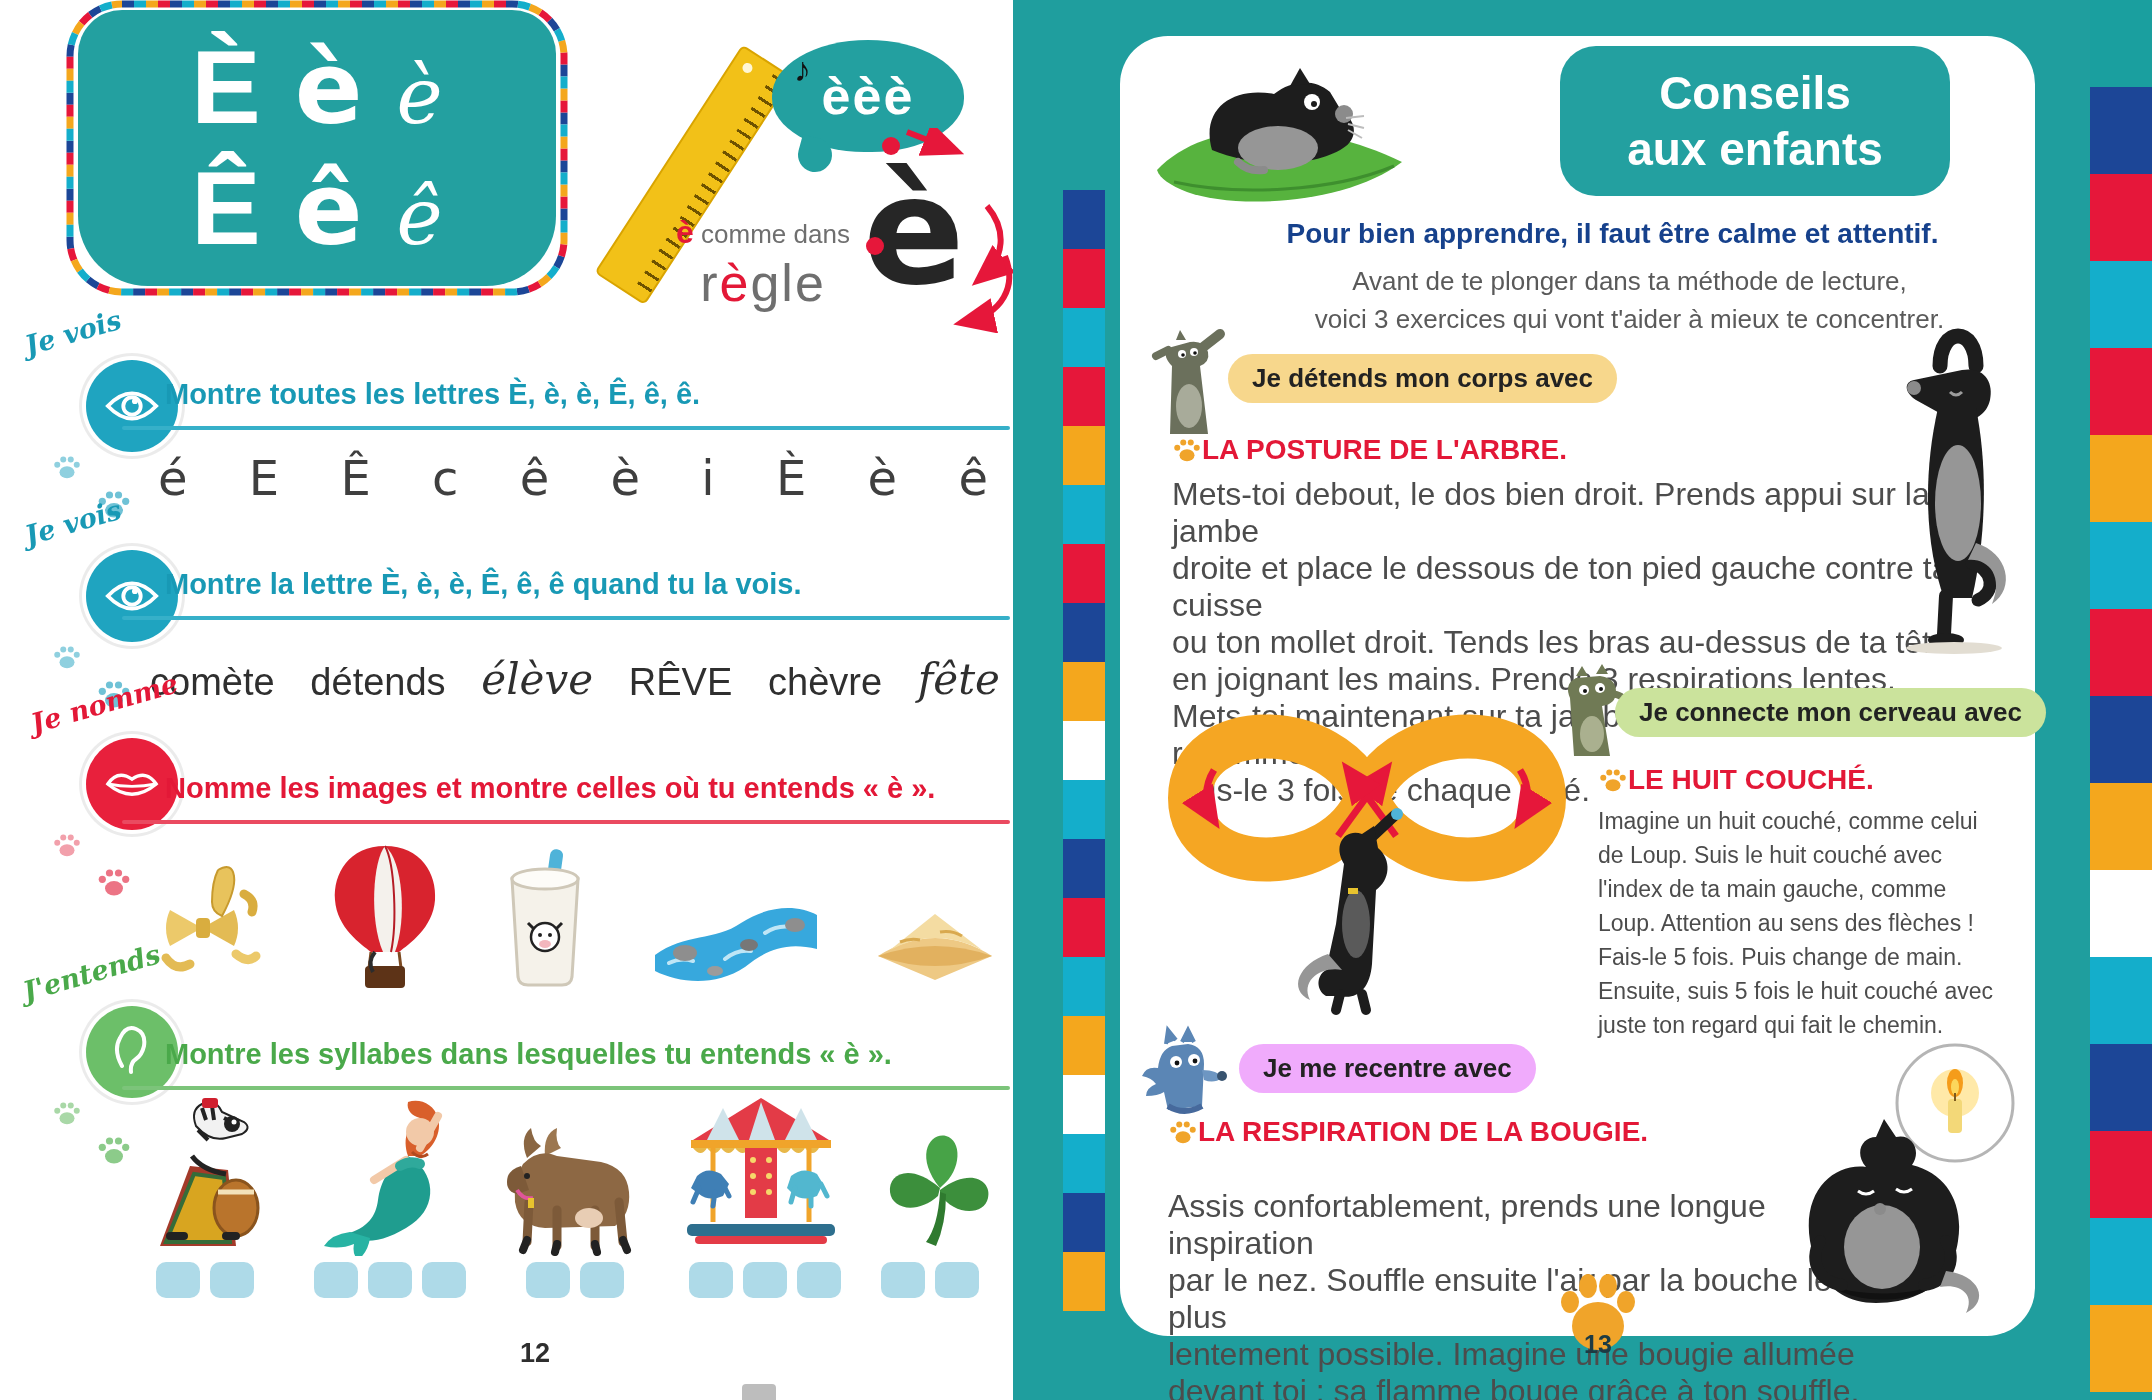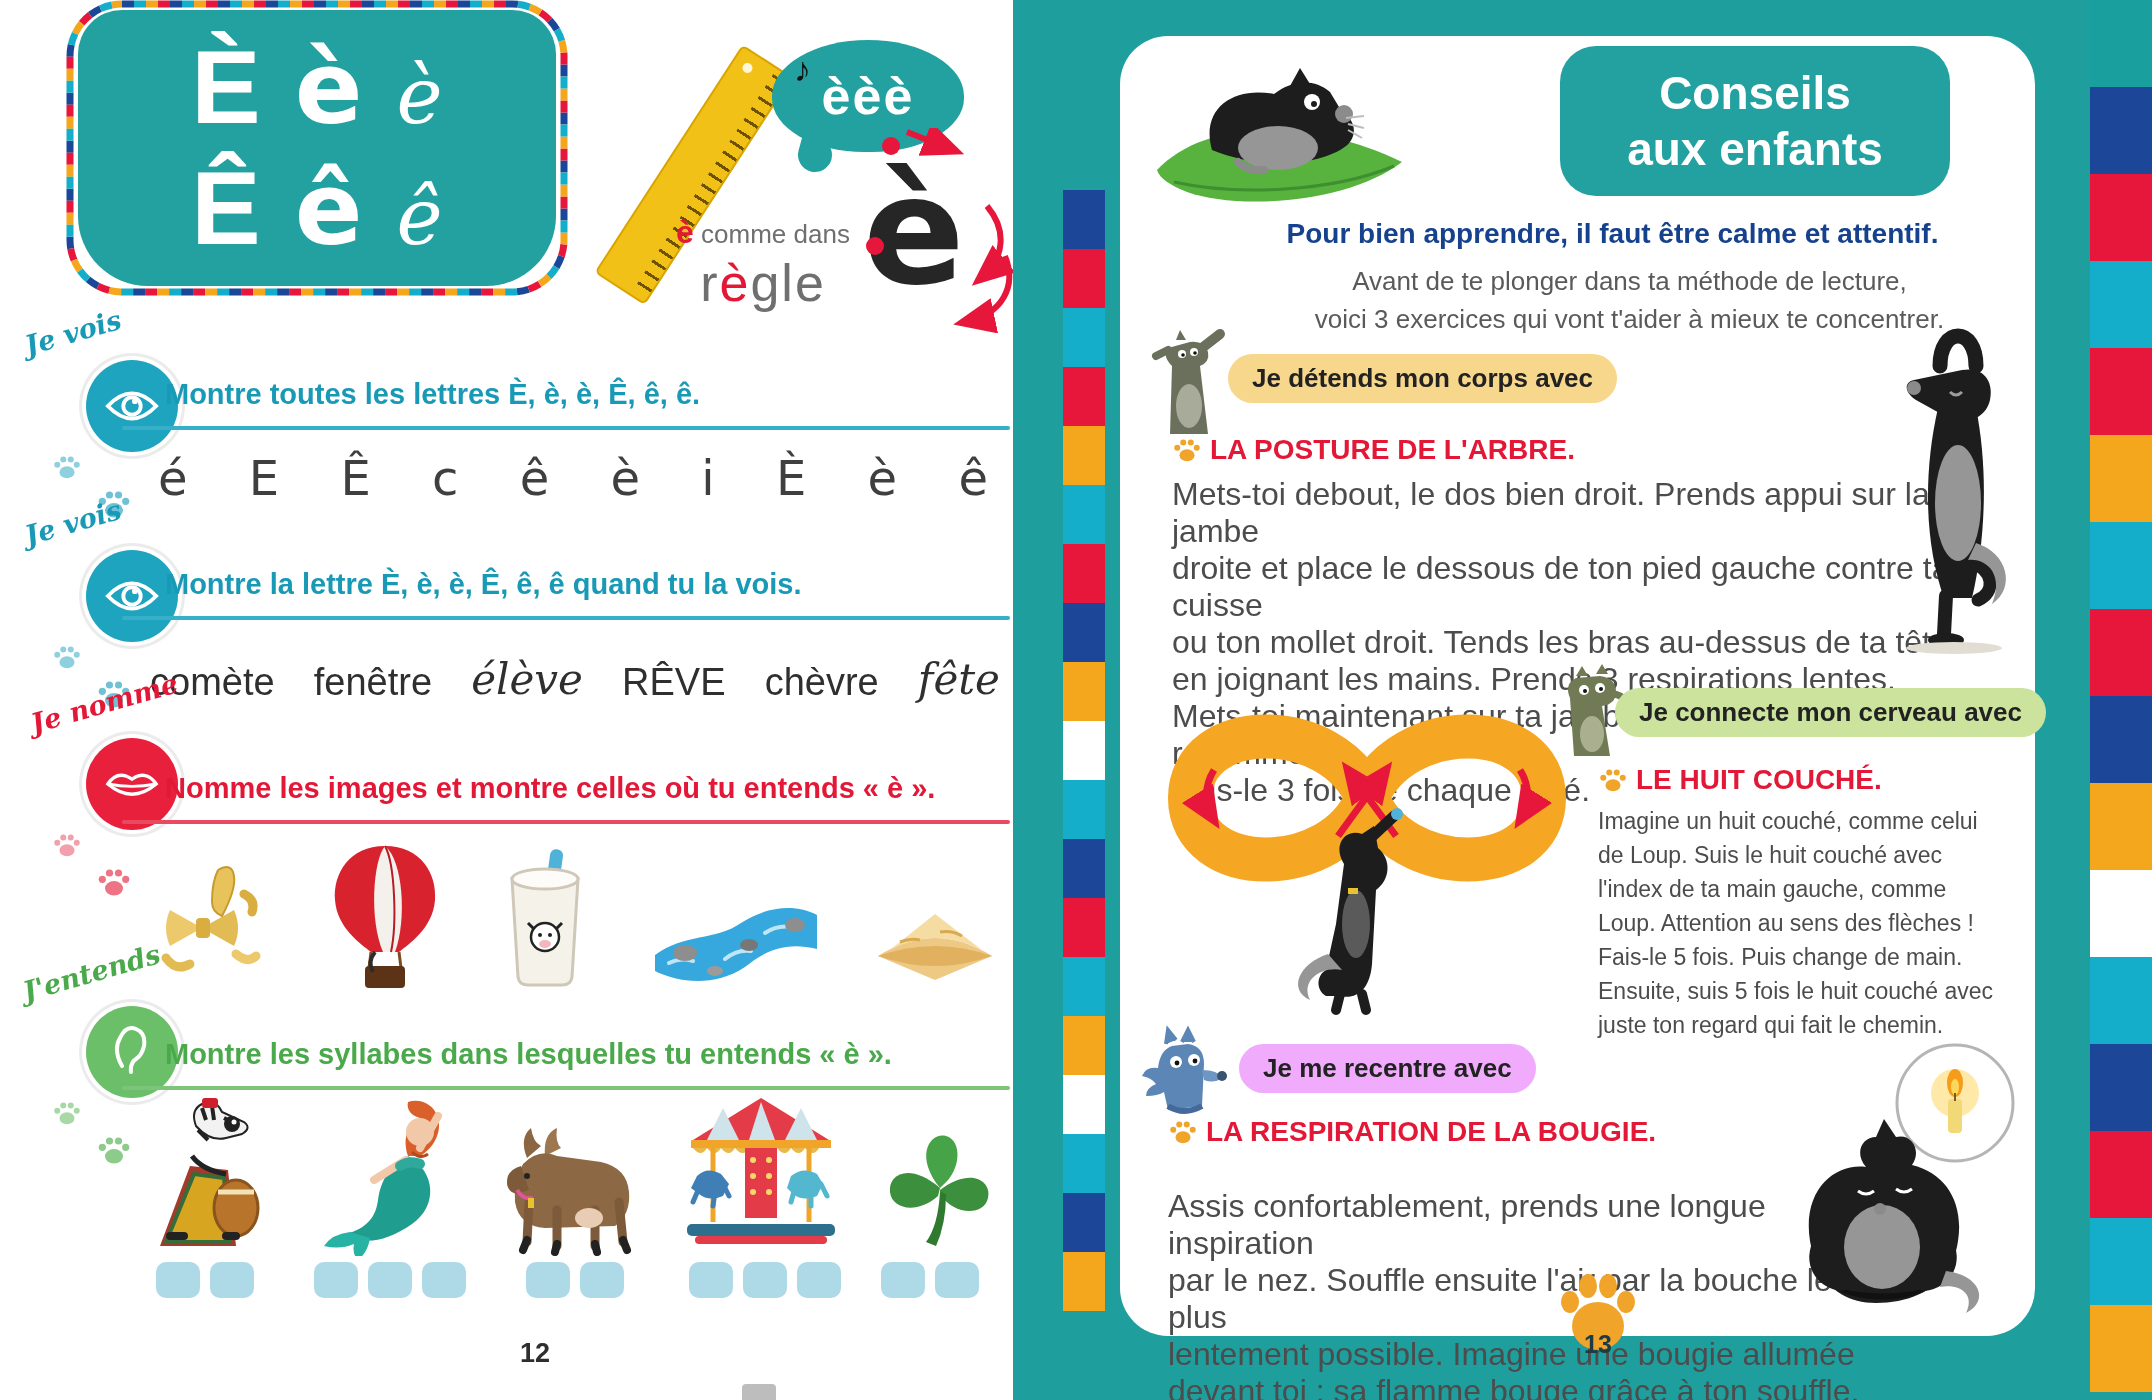--- a/index.html
+++ b/index.html
@@ -66,21 +66,21 @@
   .stripe-right .stripe-seg{height:87px;width:100%}
 
   .card{left:107px;top:36px;width:915px;height:1300px;background:#ffffff;border-radius:48px}
   .header-box{left:440px;top:10px;width:390px;height:150px;background:#23a0a0;border-radius:36px;
      display:flex;flex-direction:column;align-items:center;justify-content:center;color:#fff}
   .header-box .t{font-size:46px;font-weight:800;line-height:1.22}
   .intro-bold{left:0;top:182px;width:100%;text-align:center;color:#16418c;font-weight:800;font-size:28px;padding-left:70px}
   .intro-gray{left:0;top:226px;width:100%;text-align:center;color:#5a5a5a;font-size:26px;line-height:38px;padding-left:104px}
 
   .badge{position:absolute;border-radius:26px;padding:9px 24px;font-size:26px;font-weight:800;color:#222;white-space:nowrap}
-  .heading-row{position:absolute;display:flex;align-items:center;gap:8px}
+  .heading-row{position:absolute;display:flex;align-items:center;}
   .heading-row .h{color:#e31837;font-weight:800;font-size:28px;white-space:nowrap}
   .body-txt{position:absolute;color:#4c4c4c;font-size:32px;line-height:37px;white-space:pre-line}
   .body-txt.narrow{font-size:23px;line-height:34px}
 
   .paw13{left:545px;top:1262px;width:80px;height:96px}
   .paw13 .n{position:absolute;left:0;right:0;top:68px;text-align:center;color:#1d3b43;font-weight:800;font-size:25px}
 
   .artifact{left:742px;top:1384px;width:34px;height:16px;background:#bdbdbd;border-radius:4px 4px 0 0}
 </style>
 </head>
@@ -204,21 +204,21 @@
         <ellipse cx="20" cy="27" rx="10" ry="8" fill="#6fc2d6"></ellipse>
         <circle cx="7" cy="17" r="4" fill="#6fc2d6"></circle>
         <circle cx="15" cy="10" r="4" fill="#6fc2d6"></circle>
         <circle cx="25" cy="10" r="4" fill="#6fc2d6"></circle>
         <circle cx="33" cy="17" r="4" fill="#6fc2d6"></circle>
       </svg>
     <div class="abs instr" style="left:165px;top:568px;color:#1899b5">Montre la lettre È, è, è, Ê, ê, ê quand tu la vois.</div>
     <div class="abs underline" style="left:122px;top:616px;width:888px;background:#36b0c9"></div>
     <div class="abs row-flex words" style="left:150px;top:634px;width:850px;height:70px">
       <span>comète</span>
-      <span>fenêtre</span>
+      <span>détends</span>
       <span class="cursive">élève</span>
       <span>RÊVE</span>
       <span>chèvre</span>
       <span class="cursive">fête</span>
     </div>
 
     <div class="abs section-label" style="left:36px;top:708px;color:#e31837">Je nomme</div>
     <div class="abs icon-circle" style="left:86px;top:738px;background:#e8203c">
       <svg width="58" height="36" viewBox="0 0 60 36">
           <path d="M5,18 Q15,3 30,13 Q45,3 55,18 Q30,39 5,18 Z" fill="none" stroke="#fff" stroke-width="3.5"></path>

